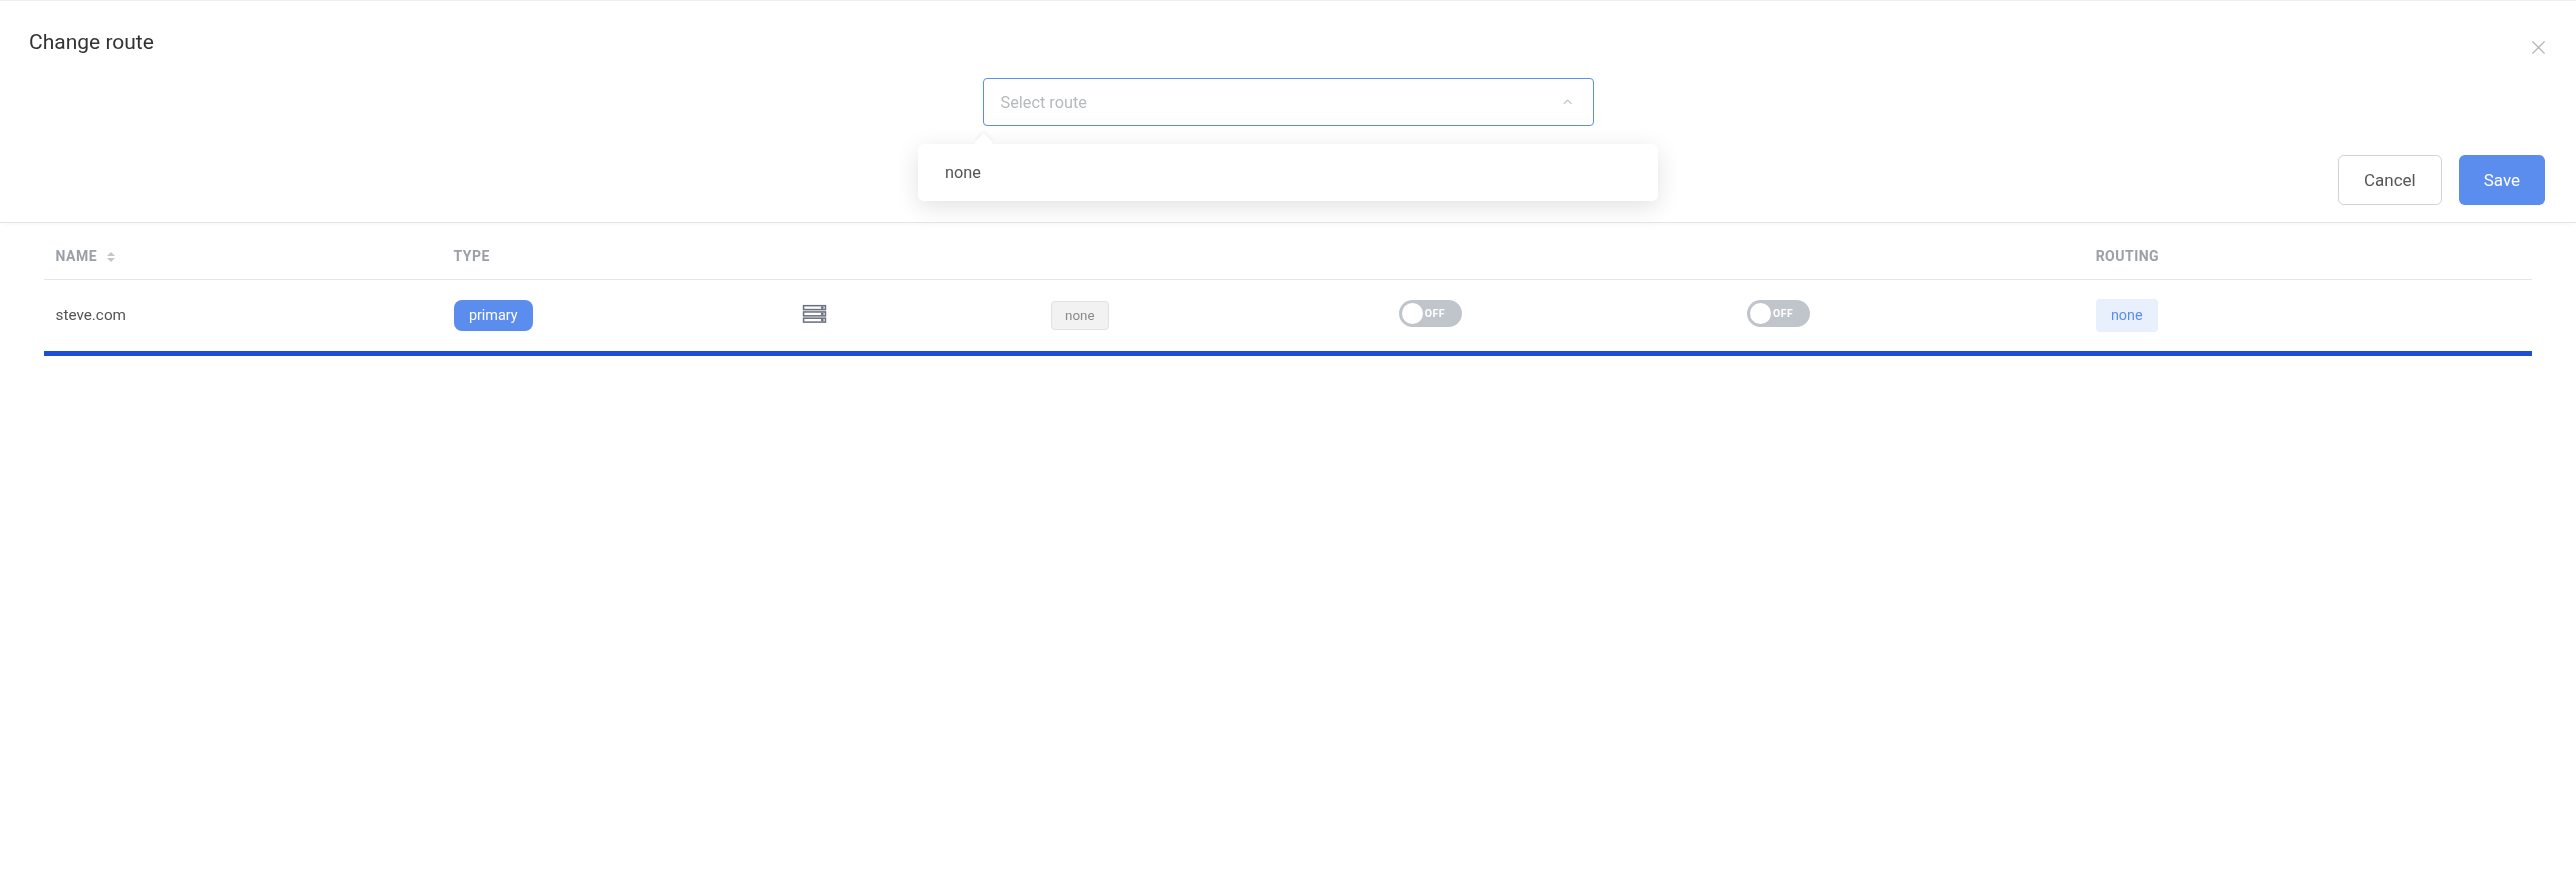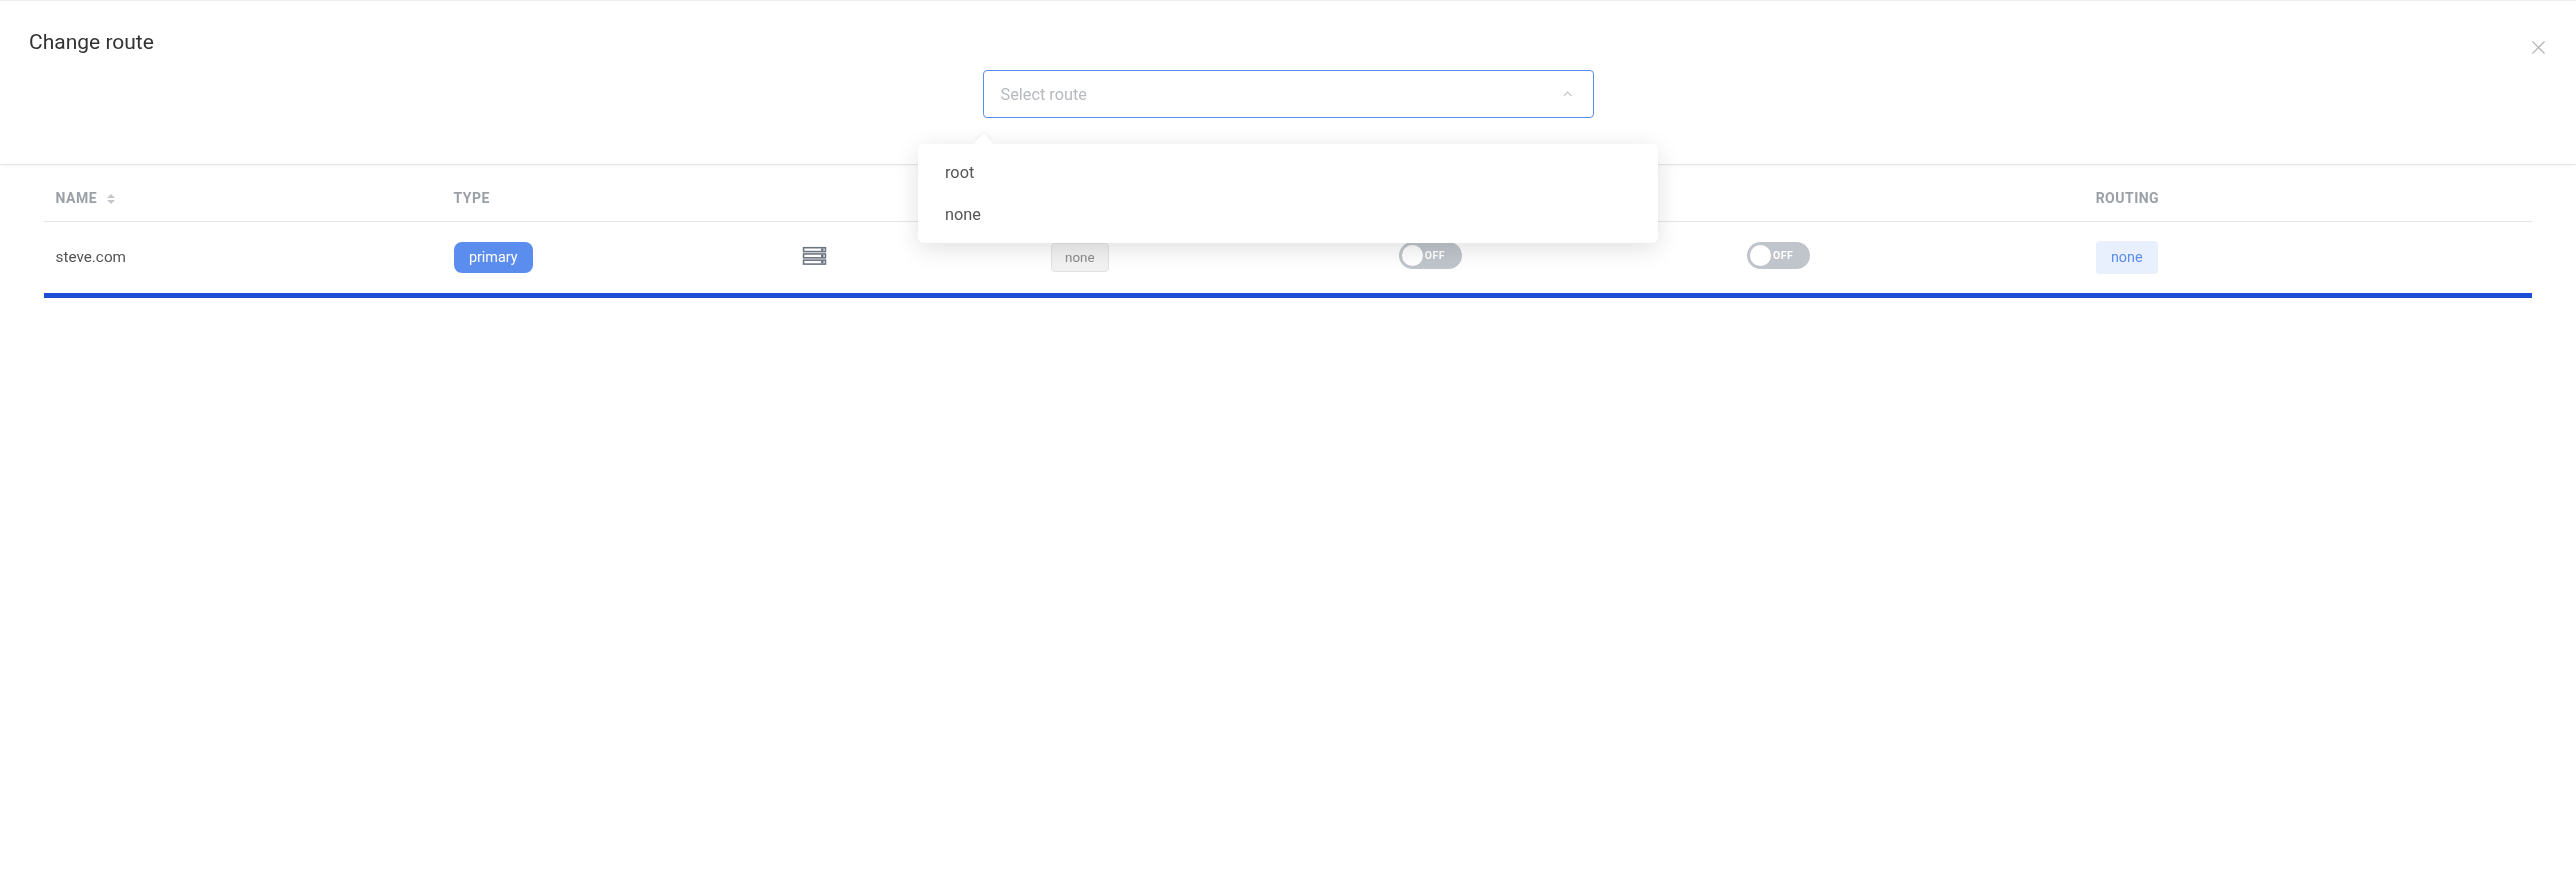--- a/index.html
+++ b/index.html
@@ -25,21 +25,21 @@
       border-top: 1px solid #eee;
       border-bottom: 1px solid #e5e5e5;
       box-shadow: 0 2.9px 3.8px -1.9px rgba(0,0,0,0.04);
       padding: 29px 29px 17px 29px;
       background: #fff;
     }
     .modal-title {
       font-size: 21px;
       font-weight: 400;
       color: #333;
-      margin-bottom: 16px;
+      margin-bottom: 24px;
     }
     .close-btn {
       position: absolute;
       top: 36px;
       right: 27px;
       width: 21px;
       height: 21px;
       cursor: pointer;
       color: #b5b5b5;
     }
@@ -255,24 +255,27 @@
       <div class="select-box">
         <span class="select-placeholder">Select route</span>
         <span class="select-chevron">
           <svg viewBox="0 0 24 24" fill="none" stroke="currentColor" stroke-width="2">
             <polyline points="6 15 12 9 18 15"></polyline>
           </svg>
         </span>
       </div>
     </div>
 
+    <div class="actions-row">
+      <button class="btn btn-default">Cancel</button>
+      <button class="btn btn-primary">Save</button>
+    </div>
   </div>
 
   <div class="dropdown" id="dropdown">
-      <div class="dropdown-item">root</div>
       <div class="dropdown-item">none</div>
     </div>
 
   <div class="table-wrap">
     <table class="data">
       <thead>
         <tr>
           <th style="width:16%">
             <span>NAME</span>
             <span class="sort-icon">

